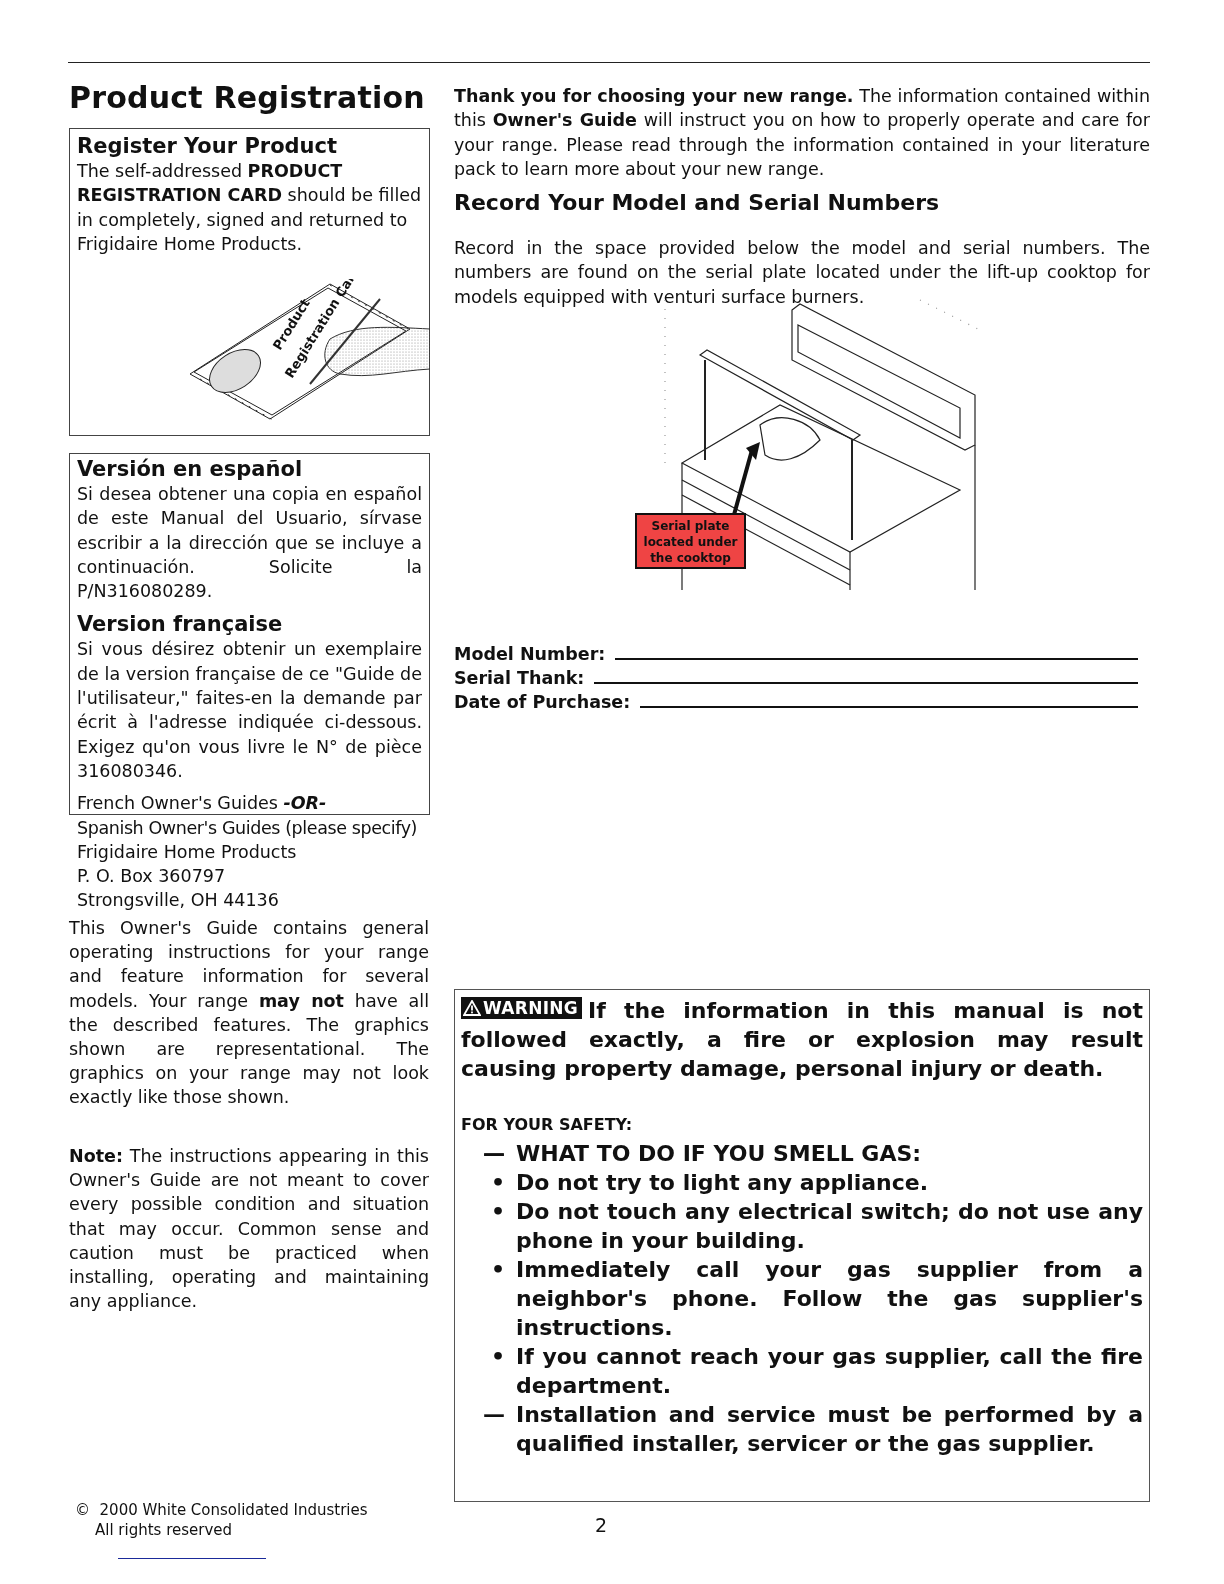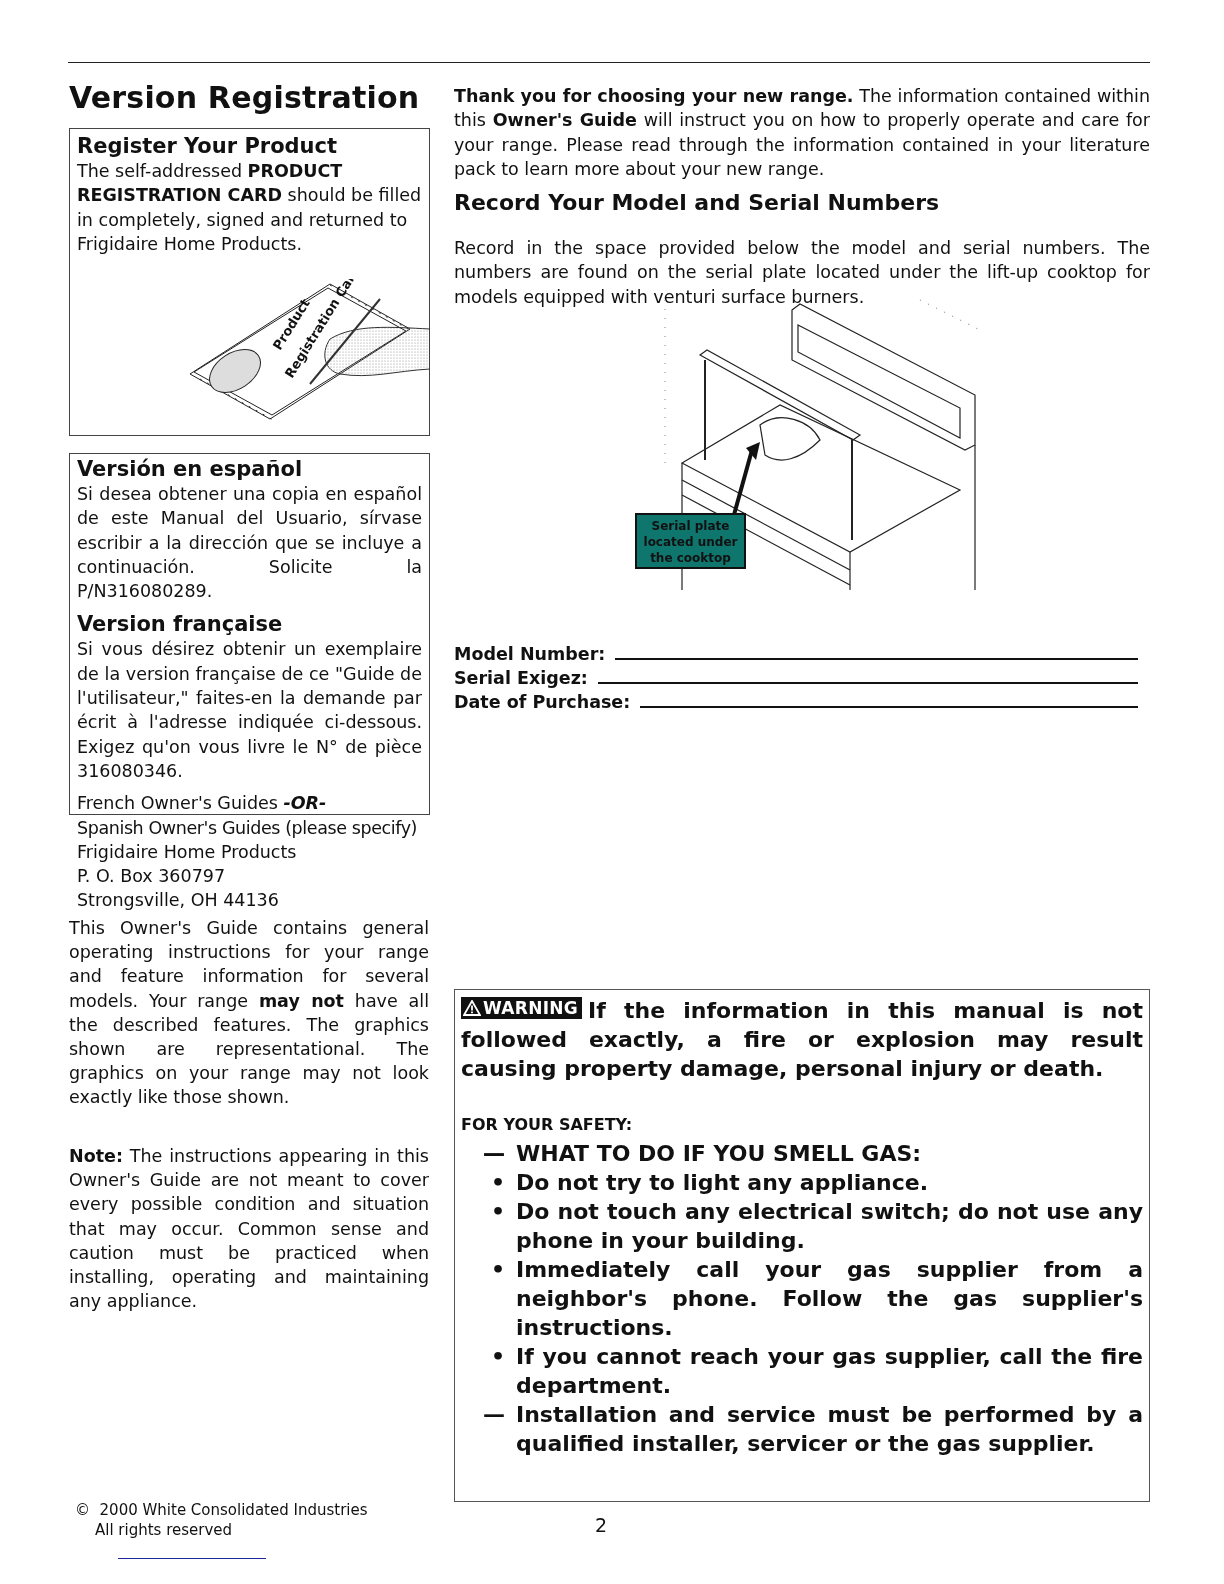--- a/index.html
+++ b/index.html
@@ -14,21 +14,21 @@
   .body-text { font-size: 17.5px; line-height: 24.3px; text-align: justify; }
   .body-text b { font-weight: bold; }
   .addr { font-size: 17.5px; line-height: 24.3px; margin-top: 8px; }
   .addr div { white-space: nowrap; }
   .left-para { position: absolute; left: 69px; width: 360px; font-size: 17.5px; line-height: 24.2px; text-align: justify; }
   .right-col { position: absolute; left: 454px; width: 696px; }
   .intro { top: 84px; font-size: 17.5px; line-height: 24.3px; text-align: justify; }
   .rec-head { top: 190px; font-size: 22px; font-weight: bold; }
   .rec-body { top: 218px; font-size: 17.5px; line-height: 24.3px; text-align: justify; margin-top: 18px; }
   .illus { position: absolute; left: 620px; top: 290px; width: 370px; height: 300px; }
-  .callout { position: absolute; left: 635px; top: 513px; width: 111px; height: 56px; border: 2px solid #111; background: #0f766e;
+  .callout { position: absolute; left: 635px; top: 513px; width: 111px; height: 56px; border: 2px solid #111; background: #ef4444;
              font-size: 12px; font-weight: bold; text-align: center; line-height: 16px; box-sizing: border-box; padding-top: 3px; }
   .form { position: absolute; left: 454px; top: 640px; width: 684px; }
   .form-row { display: flex; align-items: flex-end; height: 24px; font-size: 17.5px; font-weight: bold; }
   .form-row .lbl { white-space: nowrap; margin-right: 10px; margin-top: 9px; }
   .form-row .line { flex: 1; border-bottom: 2px solid #111; height: 15px; margin-bottom: 4px; }
   .warn-box { position: absolute; left: 454px; top: 989px; width: 696px; height: 513px; border: 1px solid #555; box-sizing: border-box; padding: 6px 6px 0 6px; }
   .warn-lead { font-size: 22px; font-weight: bold; line-height: 29px; text-align: justify; }
   .warn-badge { display: inline-flex; align-items: center; background: #111; color: #fff; font-size: 17px; font-weight: bold;
                 padding: 0 4px 0 2px; height: 22px; vertical-align: 2px; letter-spacing: 0.3px; margin-right: 6px; }
   .warn-badge svg { margin-right: 2px; }
@@ -40,21 +40,21 @@
   .footer-copy { position: absolute; left: 75px; top: 1500px; font-size: 15px; line-height: 20px; }
   .footer-copy .l2 { padding-left: 20px; }
   .page-num { position: absolute; left: 595px; top: 1514px; font-size: 19px; }
   .blue-line { position: absolute; left: 118px; top: 1558px; width: 148px; border-top: 1.5px solid #1a2a9a; }
 </style>
 </head>
 <body>
 
 <div class="top-rule"></div>
 
-<h1 class="page-title">Version Registration</h1>
+<h1 class="page-title">Product Registration</h1>
 
 <div class="box box-register">
   <div class="h2">Register Your Product</div>
   <div class="body-text" style="text-align:left;">
     <span>The self-addressed </span><b>PRODUCT REGISTRATION CARD</b><span> should be filled in completely, signed and returned to Frigidaire Home Products.</span>
   </div>
   <svg width="250" height="150" viewBox="0 0 250 150" style="position:absolute; left:110px; top:150px;">
     <g stroke="#222" fill="none" stroke-width="1">
       <polygon points="10,95 150,5 230,50 90,140" fill="#fff"></polygon>
       <polygon points="14,93 148,9 226,52 92,136"></polygon>
@@ -132,21 +132,21 @@
   <div>located under</div>
   <div>the cooktop</div>
 </div>
 
 <div class="form">
   <div class="form-row">
     <span class="lbl">Model Number:</span>
     <span class="line"></span>
   </div>
   <div class="form-row">
-    <span class="lbl">Serial Exigez:</span>
+    <span class="lbl">Serial Thank:</span>
     <span class="line"></span>
   </div>
   <div class="form-row">
     <span class="lbl">Date of Purchase:</span>
     <span class="line"></span>
   </div>
 </div>
 
 <div class="warn-box">
   <div class="warn-lead">

